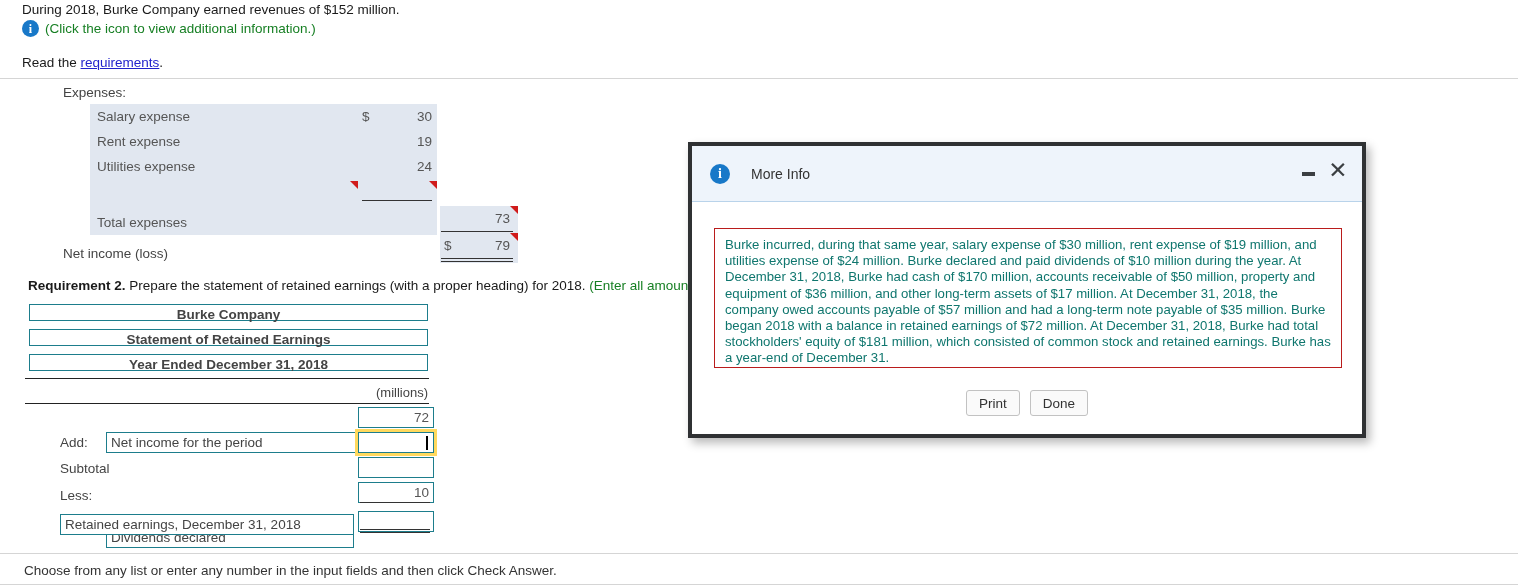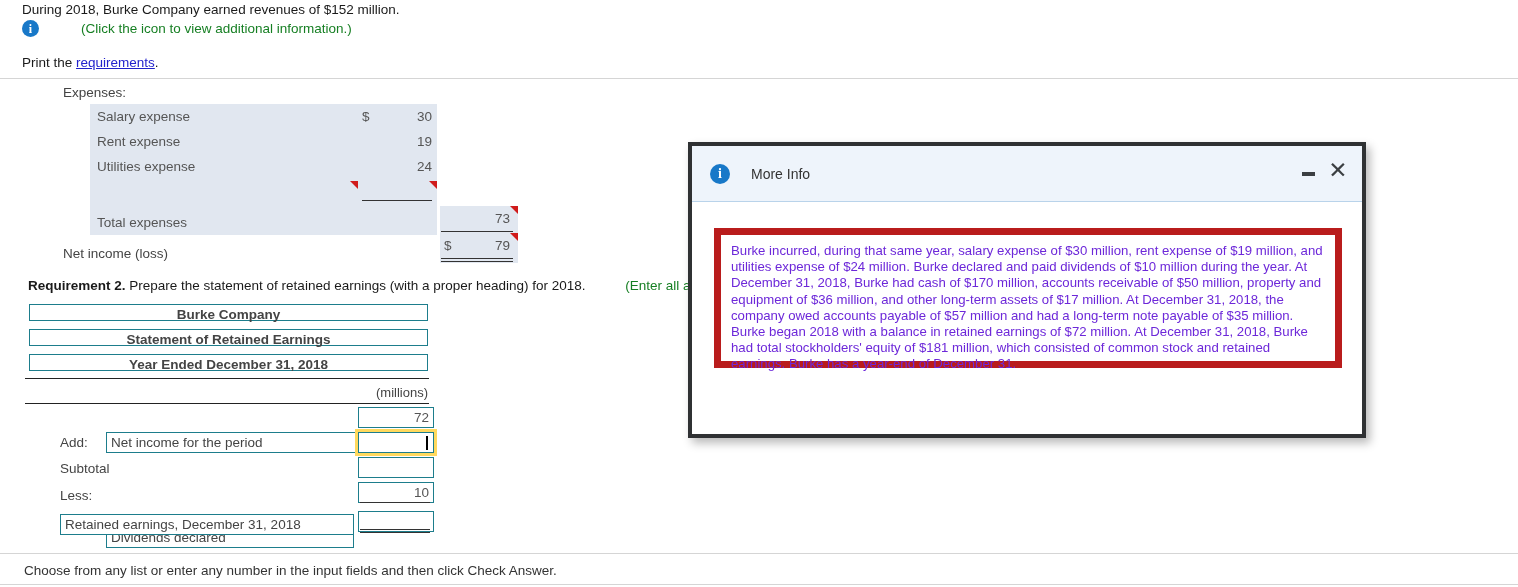--- a/index.html
+++ b/index.html
@@ -23,21 +23,21 @@
   #stmt-icon-row { left: 22px; top: 20px; display: flex; align-items: center; gap: 6px; }
   .info-icon {
     width: 17px; height: 17px; border-radius: 50%;
     background: #1878c8;
     display: inline-flex; align-items: center; justify-content: center;
     color: #fff; font-size: 12px; font-weight: bold;
     font-family: "Liberation Serif", serif;
     line-height: 1;
     flex: none;
   }
-  .green-note { color: #167f23; font-size: 13.5px; margin-left: 36px; }
+  .green-note { color: #167f23; font-size: 13.5px; }
   #stmt-read { left: 22px; top: 55px; }
   .req-link { color:#2222cc; text-decoration: underline; cursor:pointer; }
 
   .hr-top {
     position: absolute; left: 0px; top: 78px; width: 1518px;
     border-top: 1px solid #d5d5d5;
   }
 
   
   .exp-label {
@@ -175,25 +175,25 @@
     color: #3b3f42;
   }
   #btn-min { right: 44px; top: 18px; width: 20px; height: 20px; }
   #btn-min .bar { width: 13px; height: 4px; background: #3b3f42; }
   #btn-close { right: 10px; top: 10px; width: 28px; height: 28px;
                font-size: 23px; font-family: "Liberation Sans", sans-serif; }
 
   #dialog-body {
     position: absolute; left: 22px; top: 82px;
     width: 628px; height: 140px;
-    border: 7px solid #b91c1c;
+    border: 1px solid #b91c1c;
     background: #fff;
     padding: 8px 10px 8px 10px;
     font-size: 13.2px; line-height: 16.2px;
-    color: #6d28d9;
+    color: #0f766e;
   }
   #dialog-footer {
     position: absolute; left: 0; top: 244px; width: 670px;
     display: flex; justify-content: center; gap: 10px;
   }
   .dlg-btn {
     min-width: 54px; height: 26px;
     border: 1px solid #c2c2c2; border-radius: 3px;
     background: #fafafa; color: #333;
     font-size: 13.5px; font-family: "Liberation Sans", sans-serif;
@@ -206,21 +206,21 @@
 <div class="page">
 
   <div class="stmt-line" id="stmt-1">During 2018, Burke Company earned revenues of $152 million.</div>
 
   <div class="stmt-line" id="stmt-icon-row">
     <span class="info-icon">i</span>
     <span class="green-note">(Click the icon to view additional information.)</span>
   </div>
 
   <div class="stmt-line" id="stmt-read">
-    <span>Print the </span><span class="req-link">requirements</span><span>.</span>
+    <span>Read the </span><span class="req-link">requirements</span><span>.</span>
   </div>
 
   <div class="hr-top"></div>
 
   <div class="shade" id="shade-main"></div>
   <div class="shade" id="shade-total"></div>
   <div class="shade" id="shade-right-1"></div>
   <div class="shade" id="shade-right-2"></div>
 
   <div class="exp-label" id="expenses-head">Expenses:</div>
@@ -293,15 +293,19 @@
       <span class="info-icon">i</span>
       <span id="dialog-title">More Info</span>
       <span class="win-btn" id="btn-min">
         <span class="bar"></span>
       </span>
       <span class="win-btn" id="btn-close">✕</span>
     </div>
 
     <div id="dialog-body">Burke incurred, during that same year, salary expense of $30 million, rent expense of $19 million, and utilities expense of $24 million. Burke declared and paid dividends of $10 million during the year. At December 31, 2018, Burke had cash of $170 million, accounts receivable of $50 million, property and equipment of $36 million, and other long-term assets of $17 million. At December 31, 2018, the company owed accounts payable of $57 million and had a long-term note payable of $35 million. Burke began 2018 with a balance in retained earnings of $72 million. At December 31, 2018, Burke had total stockholders' equity of $181 million, which consisted of common stock and retained earnings. Burke has a year-end of December 31.</div>
 
+    <div id="dialog-footer">
+      <button class="dlg-btn">Print</button>
+      <button class="dlg-btn">Done</button>
+    </div>
   </div>
 
 </div>
 
 </body></html>

